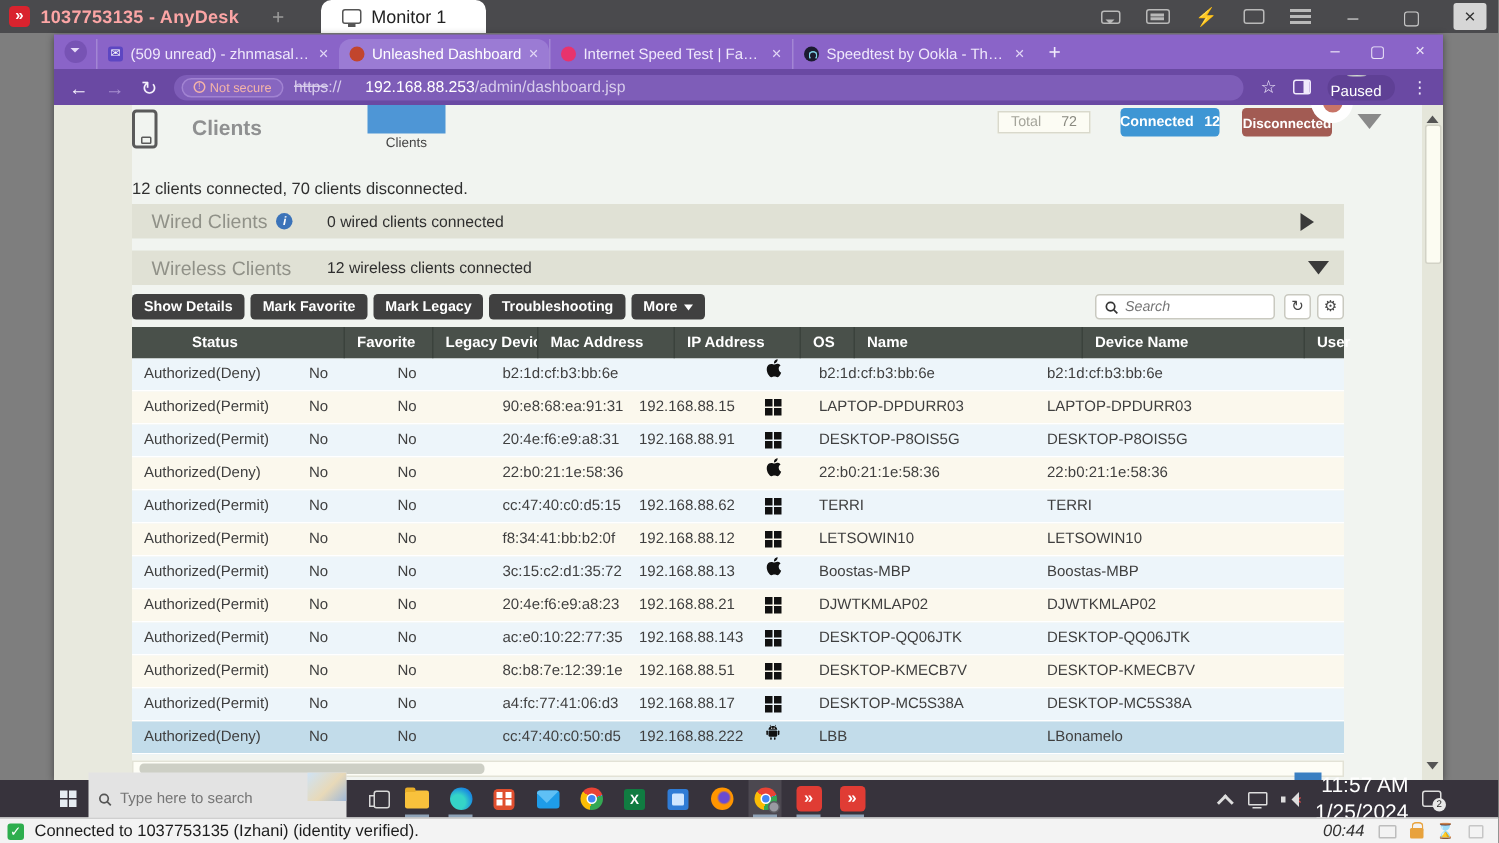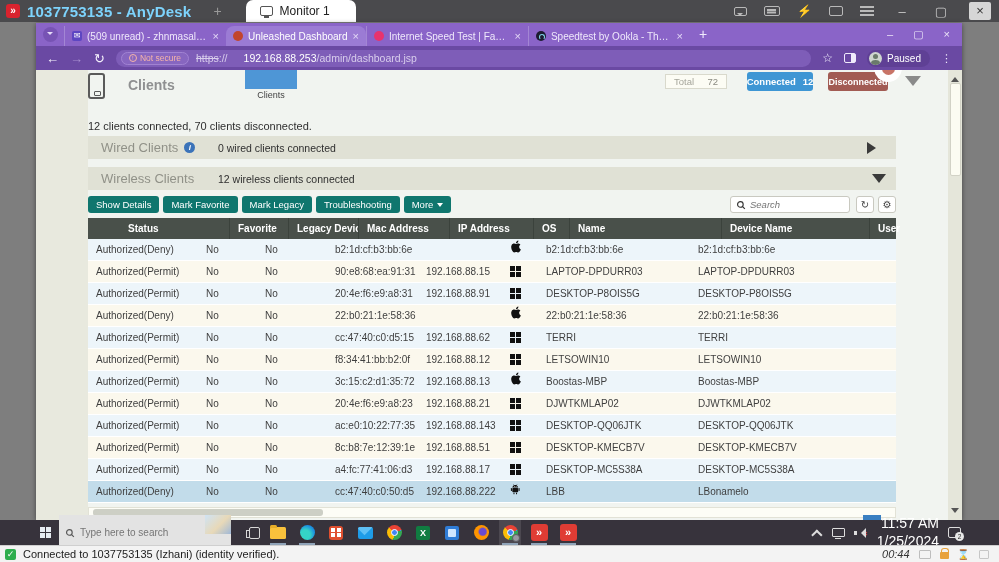--- a/index.html
+++ b/index.html
@@ -2,21 +2,21 @@
 <html><head>
 <meta charset="utf-8">
 <style>
   * { margin:0; padding:0; box-sizing:border-box; }
   body { font-family:"Liberation Sans", sans-serif; background:#222; }
   .stage { position:relative; width:999px; height:562px; overflow:hidden; background:#7e7e7e; font-family:"Liberation Sans", sans-serif; }
 
   
   .ad-titlebar { position:absolute; top:0; left:0; width:999px; height:22px; background:#4a4a4d; display:flex; align-items:center; }
   .ad-logo { width:14px; height:14px; background:#d9232e; border-radius:3px; margin:0 7px 0 6px; color:#fff; font-size:10px; font-weight:bold; text-align:center; line-height:13px; }
-  .ad-title { color:#7dd3fc; font-size:15px; font-weight:bold; letter-spacing:.2px; }
+  .ad-title { color:#fca5a5; font-size:12px; font-weight:bold; letter-spacing:.2px; }
   .ad-plus { color:#9a9a9a; font-size:14px; margin-left:22px; }
   .ad-montab { height:22px; background:#fff; border-radius:7px 7px 0 0; margin-left:24px; display:flex; align-items:center; gap:7px; padding:0 26px 0 14px; color:#222; font-size:12px; }
   .mon-icon { width:13px; height:10px; border:1.5px solid #555; border-radius:2px; position:relative; }
   .mon-icon::after { content:""; position:absolute; left:3px; bottom:-3px; width:5px; height:2px; background:#555; }
   .ad-tools { margin-left:auto; display:flex; align-items:center; gap:17px; margin-right:8px; }
   .tb-ic { color:#b9b9b9; font-size:12px; line-height:1; }
   .ic-chat { width:13px; height:9px; border:1.5px solid #b9b9b9; border-radius:2px; position:relative; }
   .ic-chat::after { content:""; position:absolute; left:2px; bottom:-4px; border:3px solid transparent; border-top-color:#b9b9b9; }
   .ic-kbd { width:16px; height:10px; border:1.5px solid #b9b9b9; border-radius:2px; position:relative; }
   .ic-kbd::after { content:""; position:absolute; left:2px; top:2px; width:9px; height:1.5px; background:#b9b9b9; box-shadow:0 2.5px 0 #b9b9b9; }
@@ -53,21 +53,21 @@
   .nav-fwd { color:#a88fd0; }
   .urlbox { flex:1; height:17px; background:#7e5db8; border-radius:9px; display:flex; align-items:center; padding:0 4px 0 5px; gap:7px; overflow:hidden; }
   .notsec { height:13px; border:1px solid #a183d2; background:#8766c0; color:#f5b4a8; border-radius:7px; font-size:8.5px; display:flex; align-items:center; gap:3px; padding:0 7px; flex:0 0 auto; }
   .notsec .bang { width:8px; height:8px; border-radius:50%; border:1px solid #f5b4a8; font-size:6px; line-height:6px; text-align:center; }
   .url { font-size:10.5px; color:#d8cdec; white-space:nowrap; }
   .url .scheme { text-decoration:line-through; }
   .url .host { color:#fff; font-weight:normal;padding-left:16px; }
   .star { color:#f0eafc; font-size:12px; }
   .panel-ic { width:12px; height:10px; border:1.2px solid #f0eafc; border-radius:2px; position:relative; }
   .panel-ic::after { content:""; position:absolute; right:0; top:0; width:4px; height:7.6px; background:#f0eafc; }
-  .paused { height:17px; background:#5f4095; border-radius:9px; display:flex; align-items:center; gap:5px; padding:0 9px 0 2px; color:#fff; font-size:10px; }
+  .paused { height:17px; background:#5f4095; border-radius:9px; display:flex; align-items:center; gap:5px; padding:0 9px 0 2px; color:#fff; font-size:10px;flex-direction:column; }
   .avatar { width:13px; height:13px; border-radius:50%; background:#cfd6cf; position:relative; overflow:hidden; }
   .avatar::before { content:""; position:absolute; left:4px; top:2.5px; width:5px; height:5px; border-radius:50%; background:#6a7a6a; }
   .avatar::after { content:""; position:absolute; left:2px; top:8px; width:9px; height:6px; border-radius:50% 50% 0 0; background:#6a7a6a; }
   .dots { color:#f0eafc; font-size:11px; }
 
   
   .page { position:absolute; top:47px; left:0; width:926px; height:450px; background:#f1f4f0; overflow:hidden; }
   .gutter { position:absolute; left:0; top:0; width:52px; height:100%; background:#e8e9de; }
 
   .phone-ic { position:absolute; left:52px; top:3px; width:17px; height:26px; border:2px solid #5a5a5a; border-radius:3px; }
@@ -85,21 +85,21 @@
   .summary { position:absolute; left:52px; top:50px; font-size:11px; color:#2f2f2f; }
 
   .panel { position:absolute; left:52px; width:808px; height:23px; background:#e0e1d5; display:flex; align-items:center; }
   .panel .ptitle { font-size:13px; color:#909188; margin-left:13px; }
   .info-ic { width:11px; height:11px; border-radius:50%; background:#3b73b9; color:#fff; font-size:8px; font-style:italic; font-weight:bold; text-align:center; line-height:11px; margin-left:6px; }
   .pstatus { position:absolute; left:130px; font-size:10.5px; color:#2f2f2f; }
   .caret-right { position:absolute; right:14px; width:0; height:0; border:6px solid transparent; border-left:9px solid #3a3a3a; }
   .caret-down { position:absolute; right:10px; width:0; height:0; border:7px solid transparent; border-top:9px solid #3a3a3a; top:9px; }
 
   .btnrow { position:absolute; left:52px; top:126px; display:flex; gap:4px; }
-  .bbtn { height:17px; background:#0f766e; border-radius:3px; color:#fff; font-size:9.5px; font-weight:normal; display:flex; align-items:center; padding:0 8px; gap:4px; }
+  .bbtn { height:17px; background:#404040; border-radius:3px; color:#fff; font-size:9.5px; font-weight:bold; display:flex; align-items:center; padding:0 8px; gap:4px; }
   .bbtn .car { width:0; height:0; border:3px solid transparent; border-top:4px solid #fff; margin-top:3px; }
   .searchwrap { position:absolute; left:694px; top:126px; width:120px; height:17px; background:#fff; border:1px solid #c9c9c0; border-radius:3px; display:flex; align-items:center; padding:0 5px; gap:4px; }
   .searchwrap input { border:none; outline:none; width:86px; font-size:9.5px; font-style:italic; color:#555; background:transparent; font-family:"Liberation Sans",sans-serif; }
   .mini-btn { position:absolute; top:126px; width:18px; height:17px; background:#fff; border:1px solid #c9c9c0; border-radius:3px; color:#444; font-size:10px; text-align:center; line-height:15px; }
 
   .thead { position:absolute; left:52px; top:148px; width:808px; height:21px; background:#49504a; display:grid; grid-template-columns:110px 59px 70px 91px 84px 36px 152px 148px 58px;padding-left:32px; }
   .thead .hc { font-size:10px; font-weight:bold; color:#fff; line-height:21px; padding-left:8px; border-right:1px solid #3b423c; overflow:hidden; white-space:nowrap; }
   .thead .hc:last-child { border-right:none; }
   .tbody { position:absolute; left:52px; top:169px; width:808px; }
   .trow { height:22px; display:grid; grid-template-columns:110px 59px 70px 91px 84px 36px 152px 148px 58px; border-bottom:1px solid #fff; }

